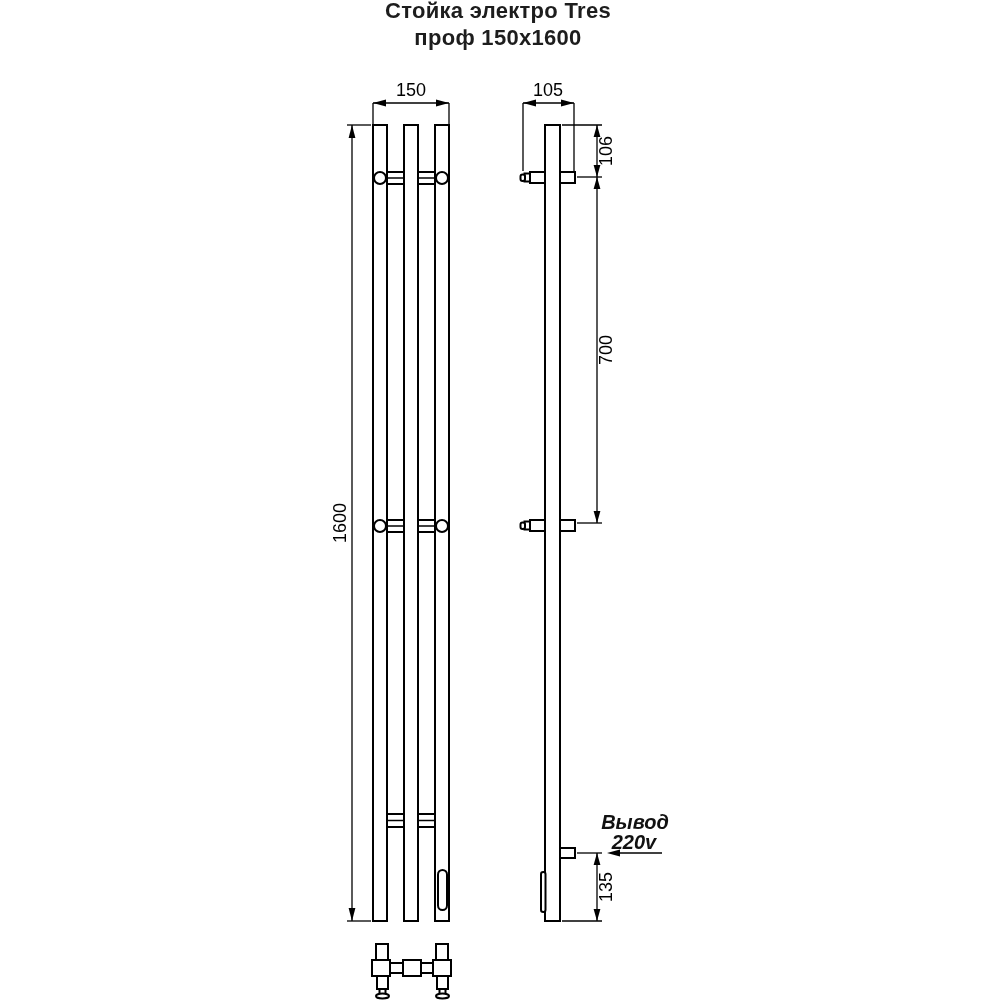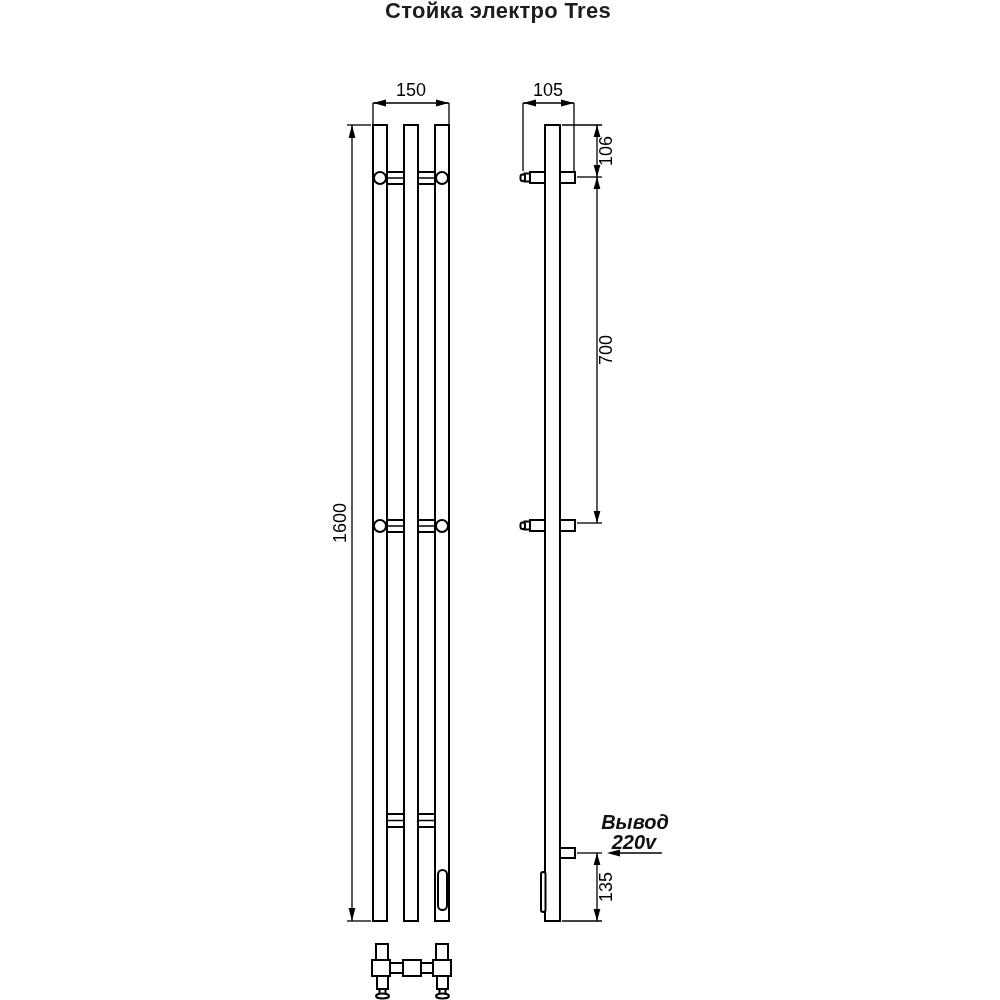--- a/index.html
+++ b/index.html
@@ -14,20 +14,21 @@
   .dim{stroke:#000000;stroke-width:1.3;fill:none;}
   .arrow{fill:#000000;stroke:none;}
   .dimtext{font-size:18px;fill:#000000;}
   .powertext{font-size:20px;font-weight:700;font-style:italic;fill:#111111;}
 </style>
 </head>
 <body>
 
 <div class="title">
   <div>Стойка электро Tres</div>
+  <div>проф 150x1600</div>
 </div>
 
 <svg width="1000" height="1000" viewBox="0 0 1000 1000">
 
   <g>
 
     <g>
       <text class="dimtext" x="411" y="96" text-anchor="middle">150</text>
       <line class="dim" x1="373" y1="103" x2="449" y2="103"></line>
       <polygon class="arrow" points="373,103 386,99.6 386,106.4"></polygon>

